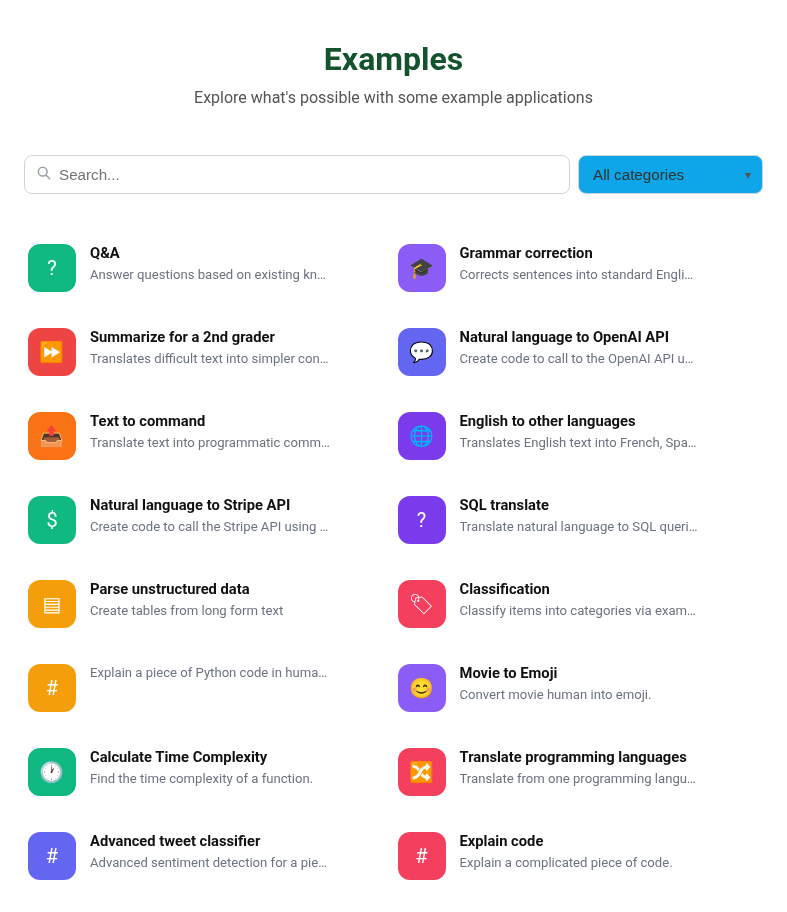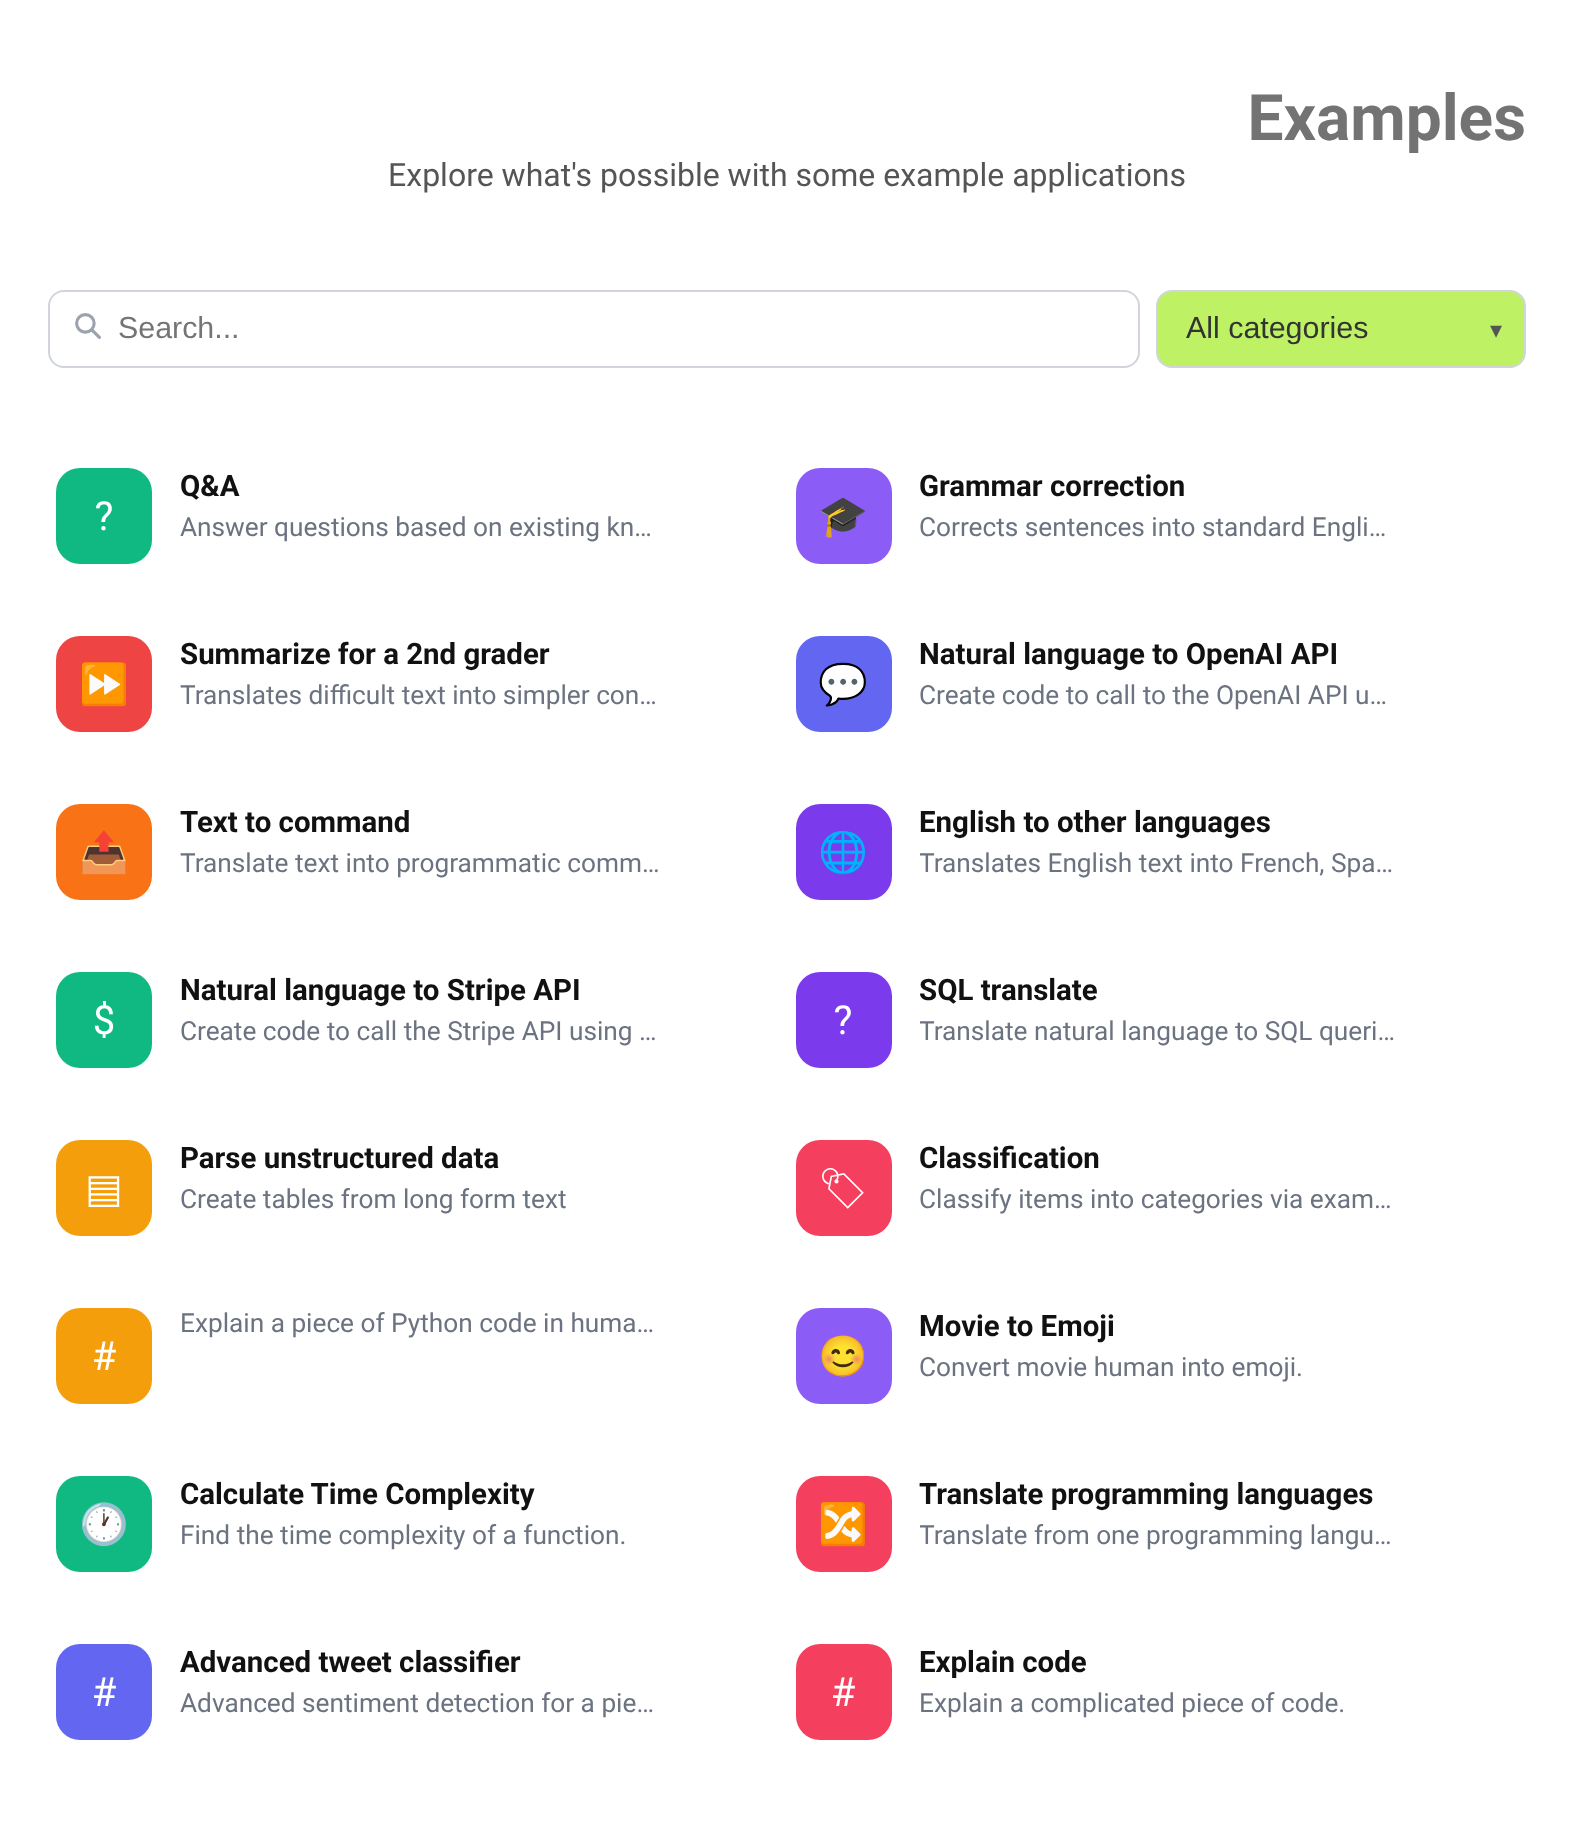--- a/index.html
+++ b/index.html
@@ -8,25 +8,25 @@
       background: #fff;
       color: #1a1a1a;
       padding: 0;
     }
     .page-container {
       max-width: 787px;
       margin: 0 auto;
       padding: 40px 24px 40px;
     }
     .page-title {
-      text-align: right;
+      text-align: center;
       font-size: 2rem;
       font-weight: 700;
-      color: #737373;
-      margin-bottom: 0;
+      color: #14532d;
+      margin-bottom: 10px;
     }
     .page-subtitle {
       text-align: center;
       font-size: 1rem;
       color: #555;
       margin-bottom: 48px;
     }
     .search-filter-row {
       display: flex;
       gap: 8px;
@@ -61,21 +61,21 @@
       position: relative;
       min-width: 185px;
     }
     .category-select {
       appearance: none;
       border: 1.5px solid #d1d5db;
       border-radius: 8px;
       padding: 10px 36px 10px 14px;
       font-size: 0.95rem;
       color: #333;
-      background: #bef264;
+      background: #0ea5e9;
       cursor: pointer;
       outline: none;
       width: 100%;
     }
     .chevron-icon {
       position: absolute;
       right: 12px;
       top: 50%;
       transform: translateY(-50%);
       pointer-events: none;

